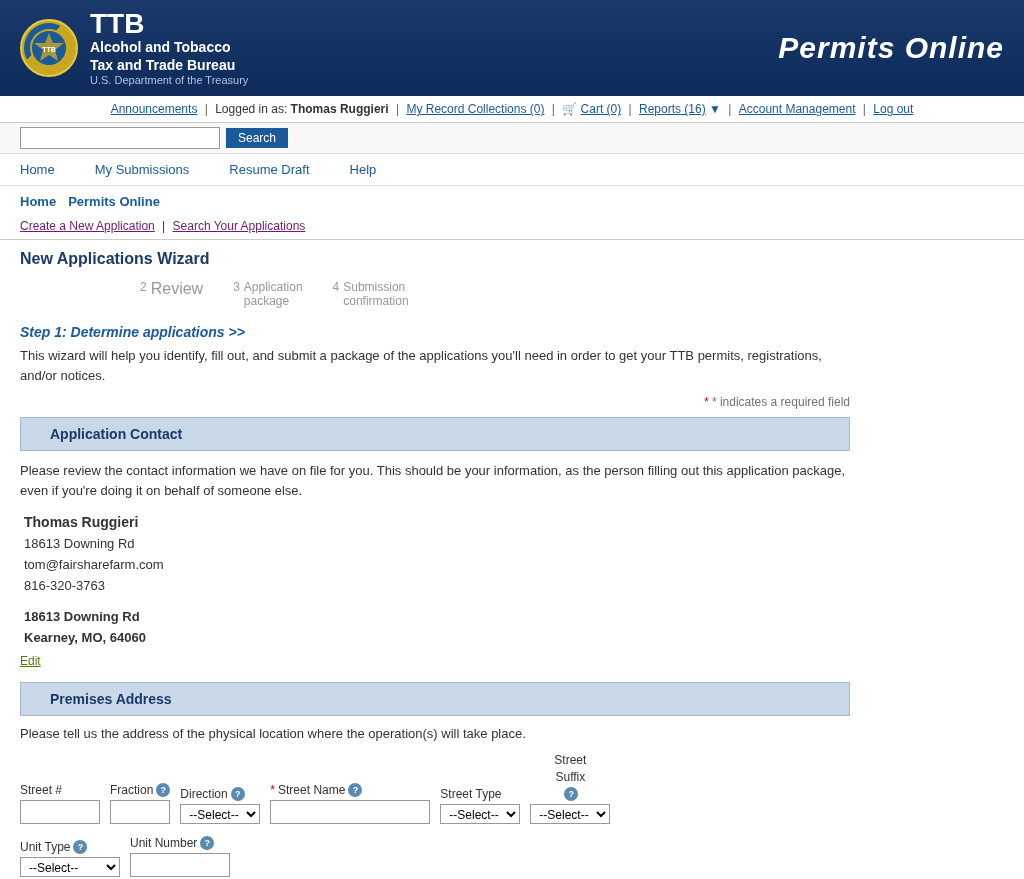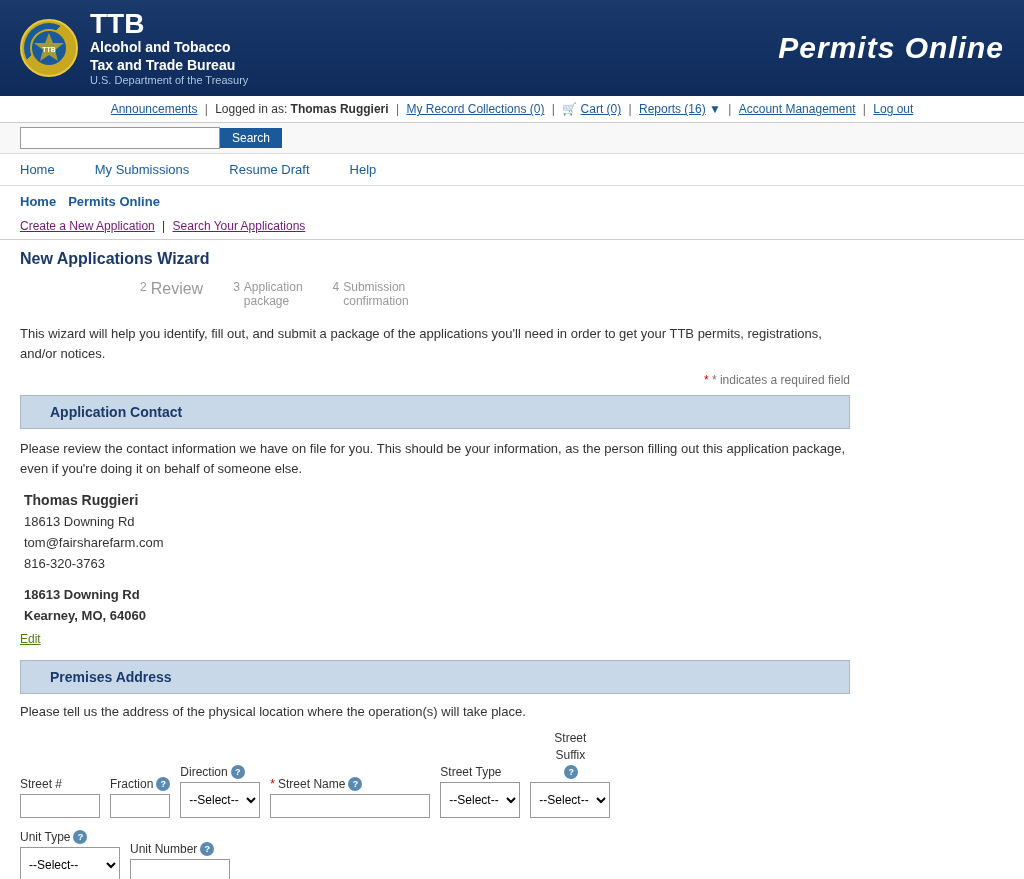--- a/index.html
+++ b/index.html
@@ -277,21 +277,21 @@
     input[type="text"] {
       border: 1px solid #999;
       padding: 3px 5px;
       font-size: 12px;
       height: 24px;
     }
     select {
       border: 1px solid #999;
       padding: 2px 4px;
       font-size: 12px;
-      height: 36px;
+      height: 20px;
       background: #fff;
     }
     .street-num-input { width: 80px; }
     .fraction-input { width: 60px; }
     .direction-select { width: 80px; }
     .street-name-input { width: 160px; }
     .street-type-select { width: 80px; }
     .street-suffix-select { width: 80px; }
     .unit-type-select { width: 100px; }
     .unit-number-input { width: 100px; }
@@ -338,21 +338,21 @@
   <span class="link">Cart (0)</span>
   <span class="separator"> | </span>
   <span class="link">Reports (16)</span>
   <span style="cursor:pointer; color:#1a5a9a;">▼</span>
   <span class="separator"> | </span>
   <span class="link">Account Management</span>
   <span class="separator"> | </span>
   <span class="link">Log out</span>
 </div>
 
-<div style="padding: 4px 20px; border-bottom: 1px solid #ddd; display:flex; align-items:center; gap:0; background:#f8f8f8;">
+<div style="padding: 4px 20px; border-bottom: 1px solid #ddd; display:flex; align-items:center; gap:6px; background:#f8f8f8;">
   <input type="text" style="width: 200px; height: 22px; font-size: 12px; border: 1px solid rgb(153, 153, 153); padding: 2px 5px;" placeholder="">
   <button style="background:#1a5a9a; color:#fff; border:none; padding:3px 12px; font-size:12px; cursor:pointer;">Search</button>
 </div>
 
 <div class="main-nav">
   <a>Home</a>
   <a>My Submissions</a>
   <a>Resume Draft</a>
   <a>Help</a>
 </div>
@@ -386,20 +386,21 @@
     </div>
     <div class="step">
       <span class="step-num">4</span>
       <span class="step-label-multi">
         <span>Submission</span>
         <span>confirmation</span>
       </span>
     </div>
   </div>
 
+  <div class="step-heading">Step 1: Determine applications &gt;&gt;</div>
   <div class="step-description">This wizard will help you identify, fill out, and submit a package of the applications you'll need in order to get your TTB permits, registrations, and/or notices.</div>
 
   <div class="required-note">
     <span class="required-star">*</span>
     <span style="font-size:12px; color:#737373;">* indicates a required field</span>
   </div>
 
   <div class="section-header">Application Contact</div>
 
   <div class="contact-description">Please review the contact information we have on file for you.  This should be your information, as the person filling out this application package, even if you're doing it on behalf of someone else.</div>

